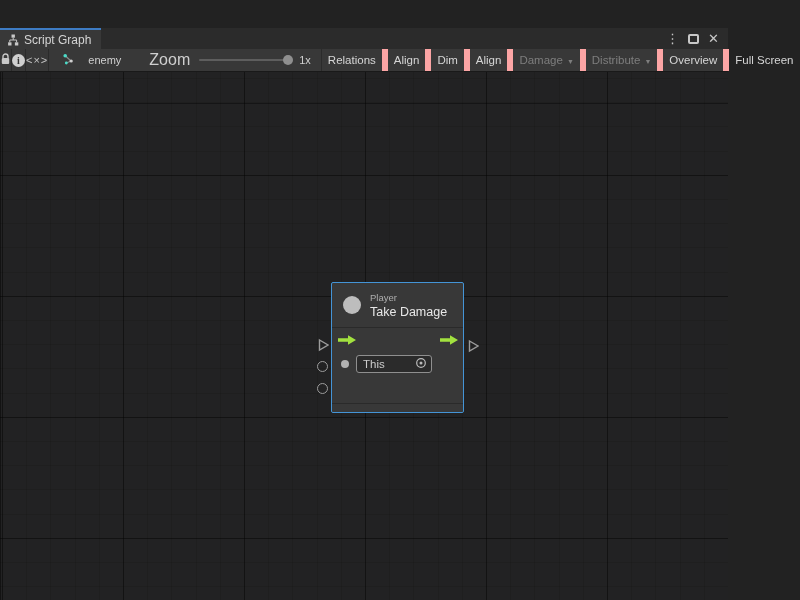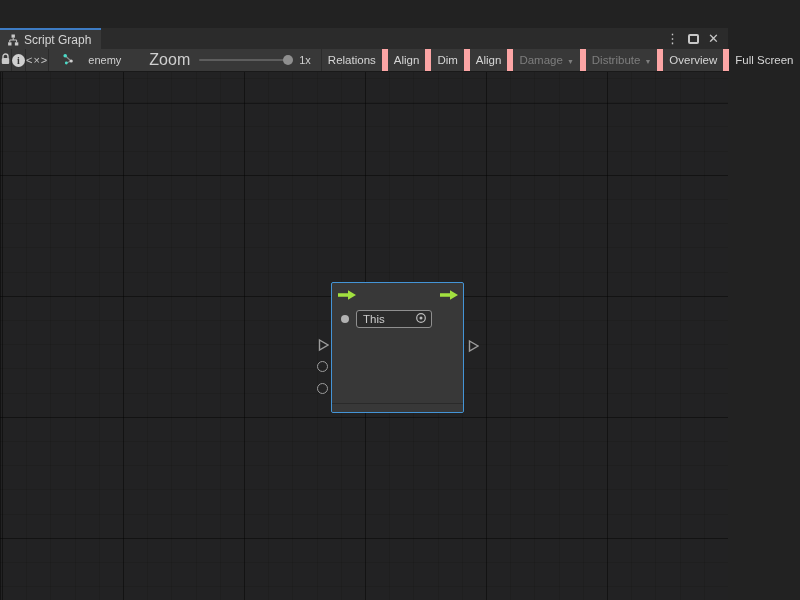--- a/index.html
+++ b/index.html
@@ -157,20 +157,27 @@
       <div class="tb-btn">
           <span>Full Screen</span>
         </div>
     </div>
   </div>
 
   <div class="canvas">
 
     <div class="node">
 
+      <div class="node-header">
+        <span class="node-avatar"></span>
+        <span>
+          <div class="node-subtitle">Player</div>
+          <div class="node-title">Take Damage</div>
+        </span>
+      </div>
 
       <div class="flow-row">
         <span>
           <svg width="20" height="12" viewBox="0 0 20 12">
               <path d="M1 4.2 H11 V1.2 L19 6 L11 10.8 V7.8 H1 Z" fill="#a2e13f"></path>
             </svg>
         </span>
         <span>
           <svg width="20" height="12" viewBox="0 0 20 12">
               <path d="M1 4.2 H11 V1.2 L19 6 L11 10.8 V7.8 H1 Z" fill="#a2e13f"></path>

